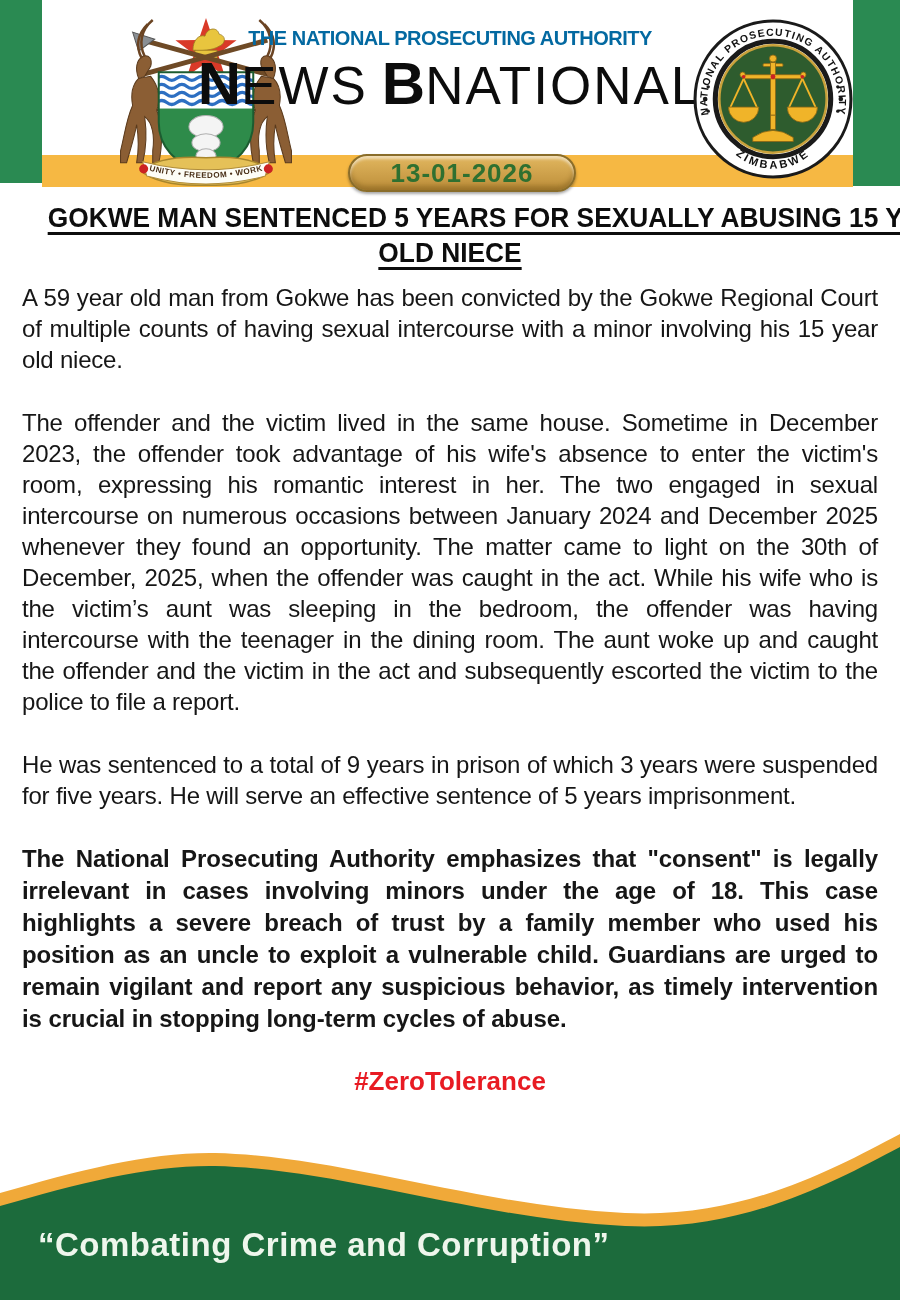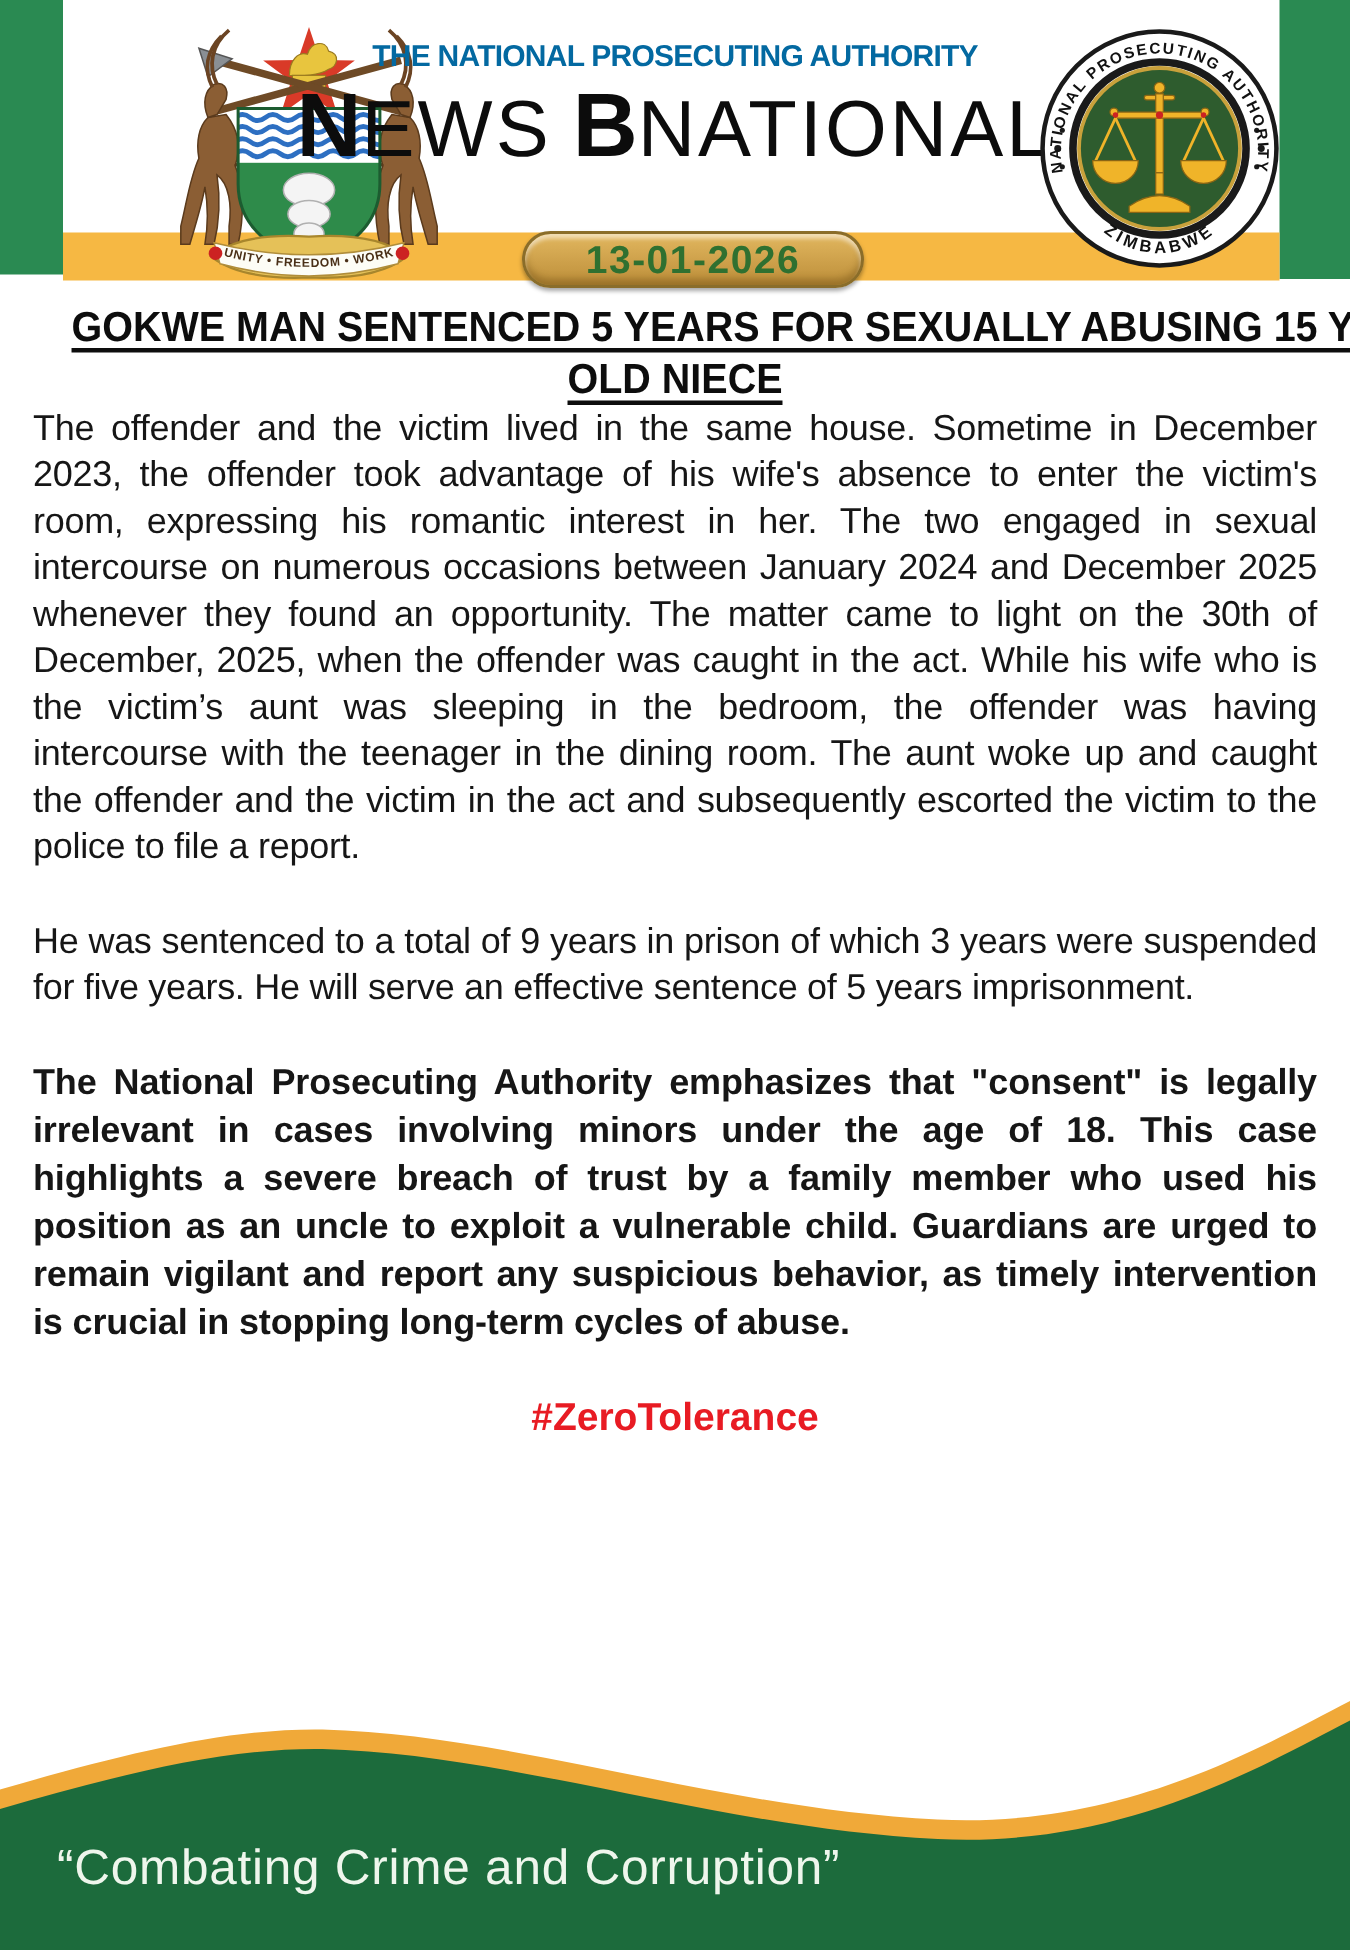--- a/index.html
+++ b/index.html
@@ -32,21 +32,21 @@
   .hl-line{display:block;font-size:28px;line-height:35px;white-space:nowrap;
      text-decoration:underline;text-decoration-thickness:3px;text-underline-offset:5px;
      transform:scaleX(.94);transform-origin:center;}
   .para{font-size:24px;line-height:31px;color:#161616;text-align:justify;margin:0 0 32px;letter-spacing:-0.2px;}
   .para.first{margin-top:12px;}
   .para.bold{font-weight:bold;line-height:32px;letter-spacing:-0.1px;}
   .hashtags{text-align:center;margin-top:28px;color:#e81b23;font-weight:bold;font-size:26px;line-height:29px;}
   
   .footer{position:absolute;left:0;bottom:0;width:900px;height:180px;}
   .footer svg{display:block;width:100%;height:100%;}
-  .slogan{position:absolute;left:38px;top:106px;font-size:33px;font-weight:normal;color:#eef6ec;letter-spacing:.5px;}
+  .slogan{position:absolute;left:38px;top:106px;font-size:33px;font-weight:bold;color:#eef6ec;letter-spacing:.5px;}
 </style>
 </head>
 <body>
 
 <div class="page">
 
   <div class="header">
     <div class="side-bar left"></div>
     <div class="side-bar right"></div>
     <div class="gold-stripe"></div>
@@ -160,20 +160,21 @@
         <circle cx="109" cy="58" r="1.8" fill="#c22" stroke="none"></circle>
       </g>
     </svg>
   </div>
 
   <div class="article">
     <h1 class="headline">
       <span class="hl-line">GOKWE MAN SENTENCED 5 YEARS FOR SEXUALLY ABUSING 15 YEAR</span>
       <span class="hl-line">OLD NIECE</span>
     </h1>
+    <p class="para first">A 59 year old man from Gokwe has been convicted by the Gokwe Regional Court of multiple counts of having sexual intercourse with a minor involving his 15 year old niece.</p>
     <p class="para">The offender and the victim lived in the same house. Sometime in December 2023, the offender took advantage of his wife's absence to enter the victim's room, expressing his romantic interest in her. The two engaged in sexual intercourse on numerous occasions between January 2024 and December 2025 whenever they found an opportunity. The matter came to light on the 30th of December, 2025, when the offender was caught in the act. While his wife who is the victim’s aunt was sleeping in the bedroom, the offender was having intercourse with the teenager in the dining room. The aunt woke up and caught the offender and the victim in the act and subsequently escorted the victim to the police to file a report.</p>
     <p class="para">He was sentenced to a total of 9 years in prison of which 3 years were suspended for five years. He will serve an effective sentence of 5 years imprisonment.</p>
     <p class="para bold">The National Prosecuting Authority emphasizes that "consent" is legally irrelevant in cases involving minors under the age of 18. This case highlights a severe breach of trust by a family member who used his position as an uncle to exploit a vulnerable child. Guardians are urged to remain vigilant and report any suspicious behavior, as timely intervention is crucial in stopping long-term cycles of abuse.</p>
     <div class="hashtags">
       <div>#ZeroTolerance</div>
     </div>
   </div>
 
   <div class="footer">
     <svg viewBox="0 0 900 180" preserveAspectRatio="none">

